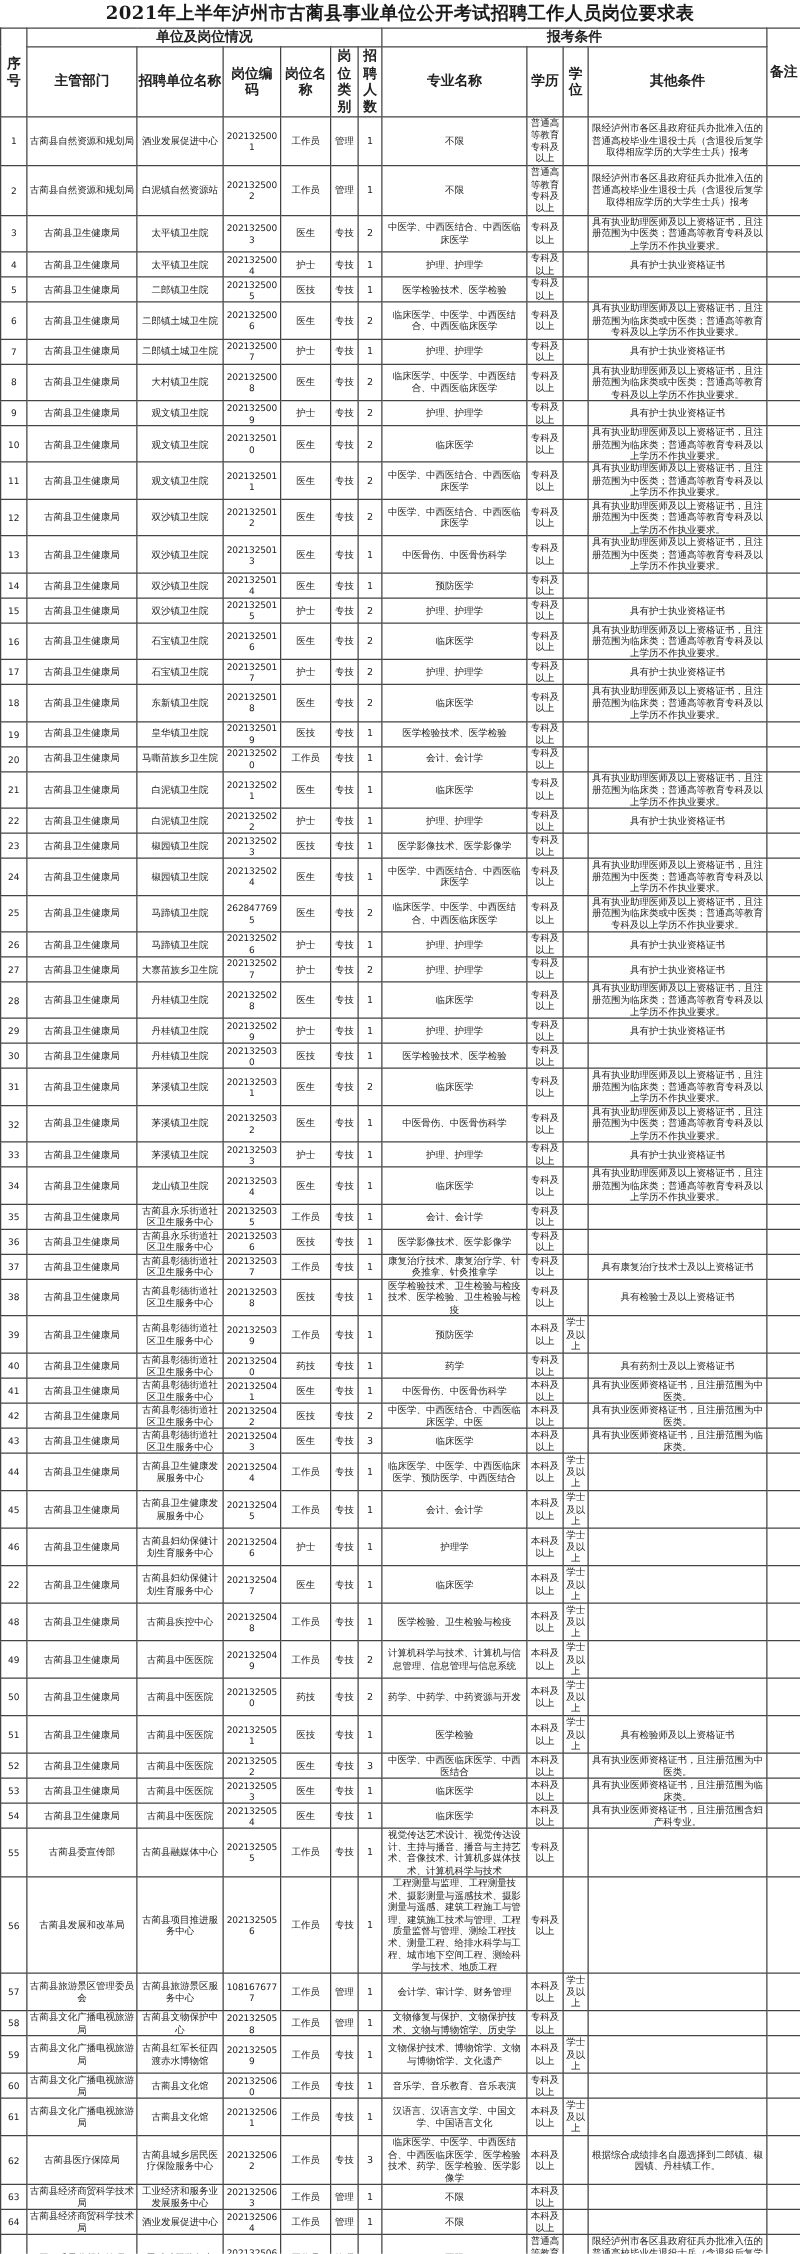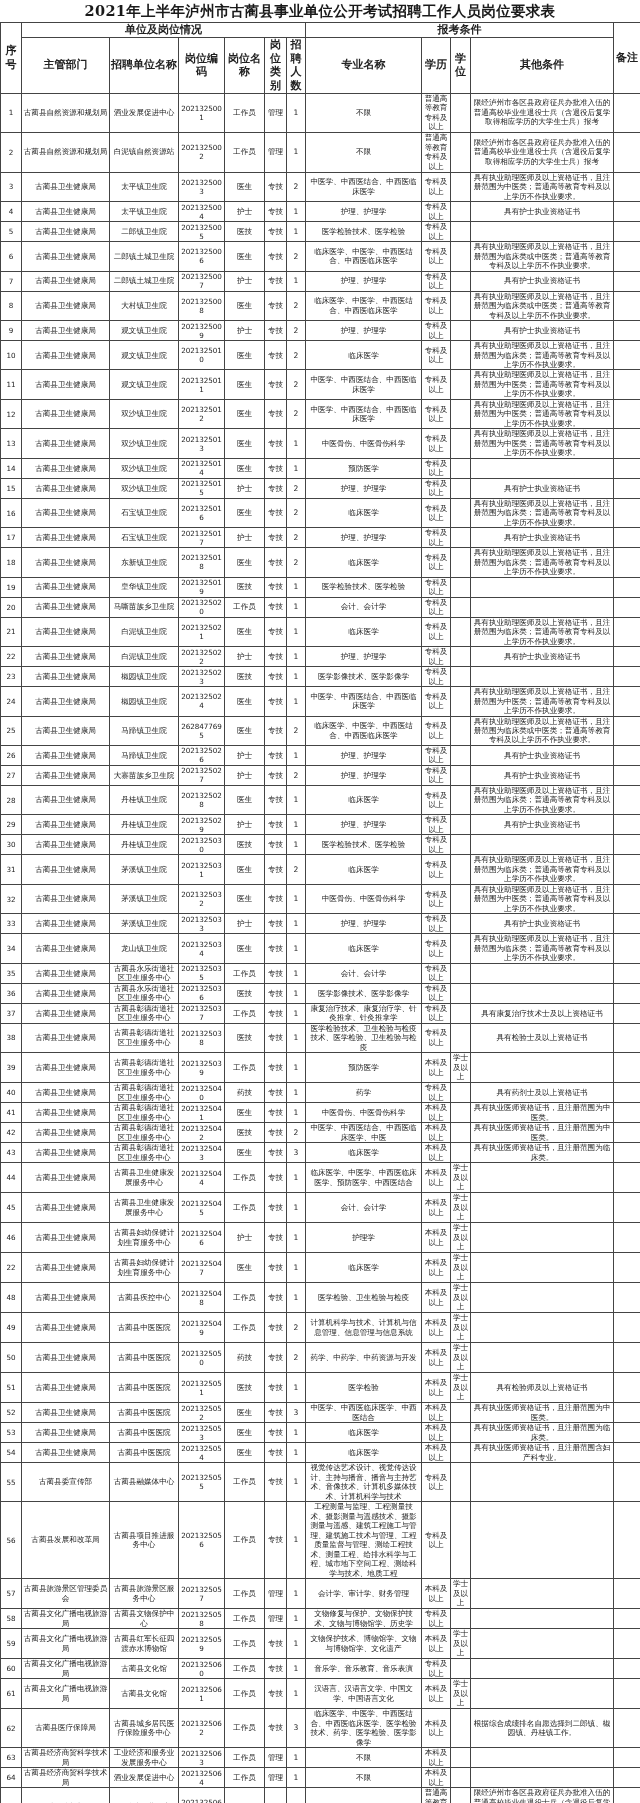--- a/index.html
+++ b/index.html
@@ -847,21 +847,21 @@
         <td>工程测量与监理、工程测量技术、摄影测量与遥感技术、摄影测量与遥感、建筑工程施工与管理、建筑施工技术与管理、工程质量监督与管理、测绘工程技术、测量工程、给排水科学与工程、城市地下空间工程、测绘科学与技术、地质工程</td>
         <td>专科及以上</td>
         <td></td>
         <td class="cond"></td>
         <td></td>
       </tr>
       <tr style="height: 30px;">
         <td class="seq">57</td>
         <td>古蔺县旅游景区管理委员会</td>
         <td>古蔺县旅游景区服务中心</td>
-        <td class="code">2021325057</td>
+        <td class="code">1081676777</td>
         <td>工作员</td>
         <td>管理</td>
         <td>1</td>
         <td>会计学、审计学、财务管理</td>
         <td>本科及以上</td>
         <td>学士及以上</td>
         <td class="cond"></td>
         <td></td>
       </tr>
       <tr style="height: 20px;">

